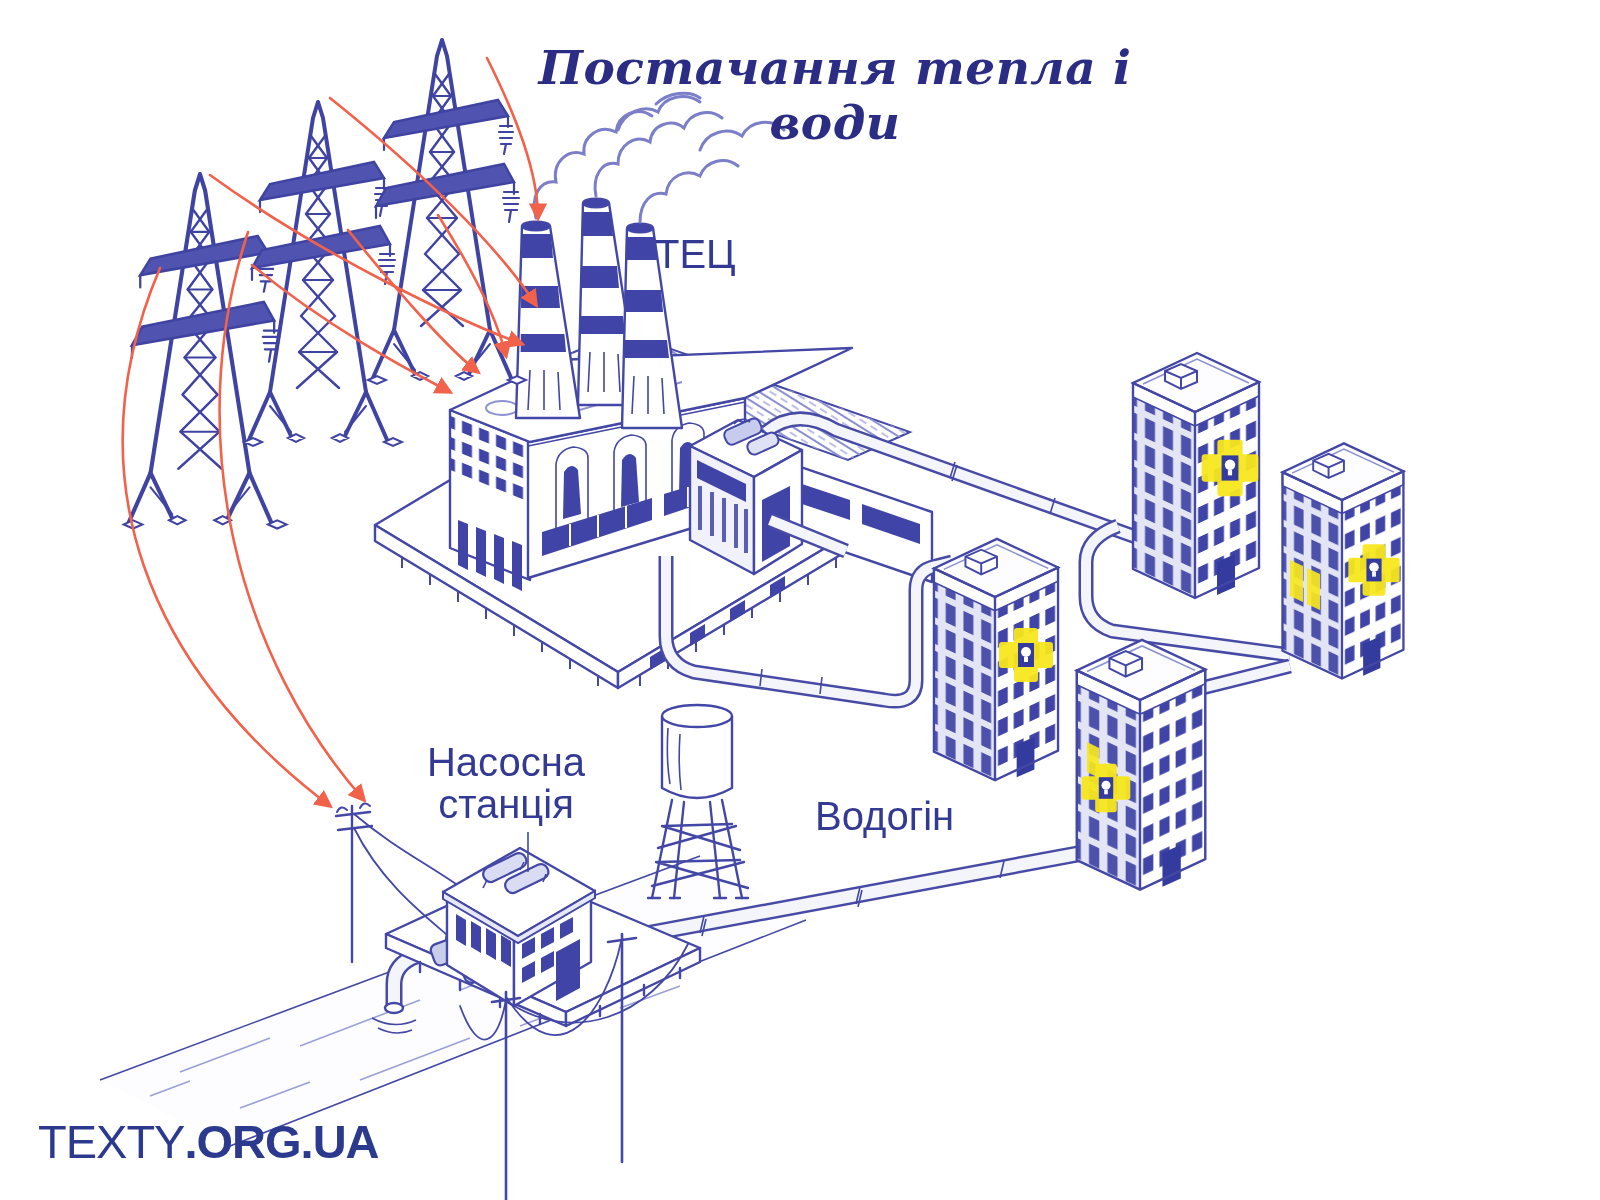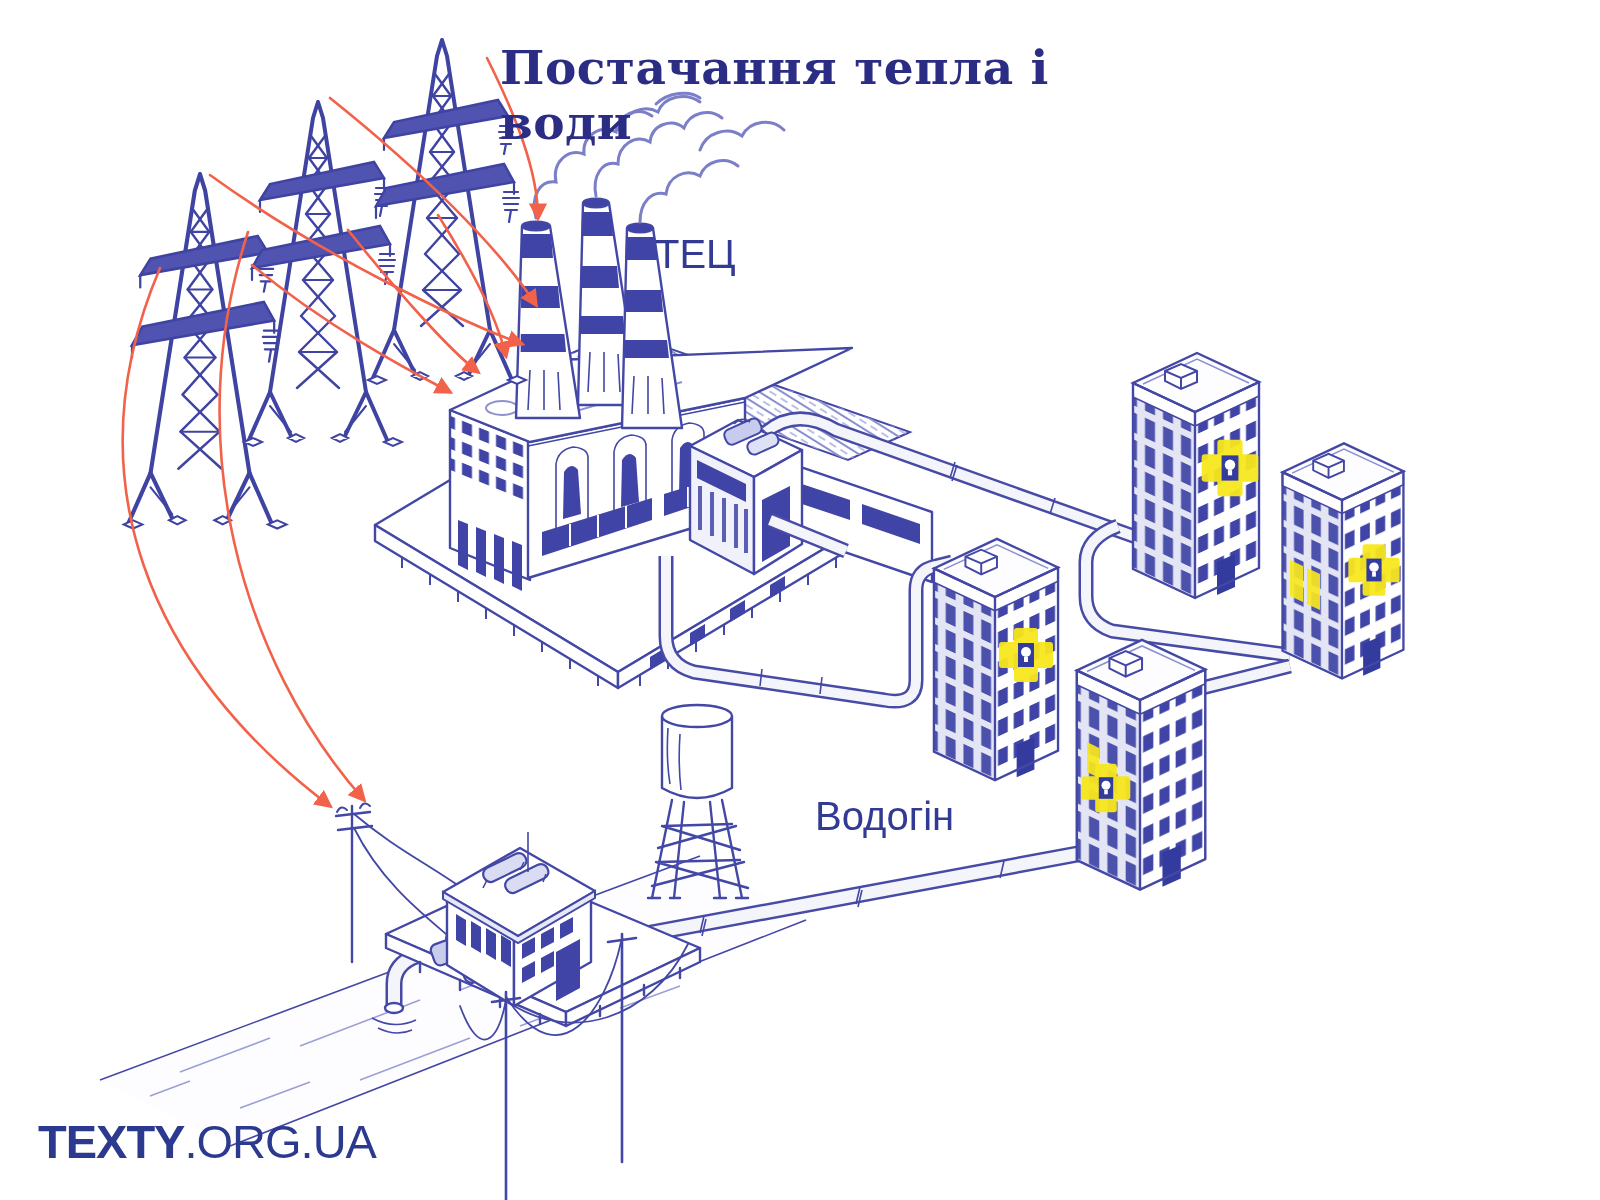--- a/index.html
+++ b/index.html
@@ -1,29 +1,29 @@
 <!DOCTYPE html>
 <html><head>
 <meta charset="utf-8">
 <style>
   html,body{margin:0;padding:0;background:#fff;}
   .stage{position:relative;width:1600px;height:1200px;background:#fff;overflow:hidden;
          font-family:"Liberation Sans",sans-serif;}
   .stage svg{position:absolute;left:0;top:0;}
   .lbl{position:absolute;color:#333a93;font-size:40px;line-height:1.04;white-space:nowrap;text-align:right;}
-  .title{position:absolute;left:500px;top:40px;width:670px;
+  .title{position:absolute;left:500px;top:40px;width:670px;text-align:center;
          font-family:"DejaVu Serif","Liberation Serif",serif;font-weight:700;
-         font-size:47px;color:#2b2d84;letter-spacing:.5px;}
+         font-size:47px;color:#2b2d84;letter-spacing:.5px;font-style:italic;}
   .lbl-chp{left:655px;top:234px;}
   .lbl-heat{left:806px;top:374px;}
   .lbl-pump{left:386px;top:742px;width:240px;text-align:center;white-space:normal;}
   .lbl-water{left:768px;top:796px;margin-left:47px;}
   .logo{position:absolute;left:38px;top:1114px;font-size:47px;color:#2b3a8f;letter-spacing:-1px;}
-  .logo b{font-weight:700;}
-  .logo span.sec{font-weight:400;}
+  .logo b{font-weight:400;}
+  .logo span.sec{font-weight:700;}
   
   .ink{stroke:#4347a5;fill:none;stroke-width:2.4;stroke-linejoin:round;stroke-linecap:round;}
   .inkT{stroke:#4347a5;fill:none;stroke-width:1.6;stroke-linejoin:round;}
   .wface{fill:#ffffff;stroke:#4347a5;stroke-width:2.4;stroke-linejoin:round;}
   .lface{fill:#f0f1fb;stroke:#4347a5;stroke-width:2.4;stroke-linejoin:round;}
   .dark{fill:#3f44a6;stroke:none;}
   .pipeO{stroke:#474ba6;stroke-width:15;fill:none;stroke-linejoin:round;stroke-linecap:butt;}
   .pipeI{stroke:#f4f5fb;stroke-width:10;fill:none;stroke-linejoin:round;stroke-linecap:butt;}
   .pipeOW{stroke:#474ba6;stroke-width:17;fill:none;stroke-linejoin:round;}
   .pipeIW{stroke:#f4f5fb;stroke-width:12;fill:none;stroke-linejoin:round;}
@@ -345,16 +345,20 @@
   <path class="arrow" marker-end="url(#arr)" d="M252,265 C330,330 420,376 450,392"></path>
   <path class="arrow" marker-end="url(#arr)" d="M160,268 C70,480 150,670 330,806"></path>
   <path class="arrow" marker-end="url(#arr)" d="M248,232 C180,440 240,660 364,800"></path>
 </g>
 
 <path d="M528,832 L528,872" class="inkT"></path>
 </svg>
 
 <div class="title">Постачання тепла і води</div>
 <div class="lbl lbl-chp">ТЕЦ</div>
+<div class="lbl lbl-pump">
+  <div>Насосна</div>
+  <div>станція</div>
+</div>
 <div class="lbl lbl-water">Водогін</div>
 <div class="logo"><b>TEXTY</b><span class="sec">.ORG.UA</span></div>
 
 </div>
 
 </body></html>

